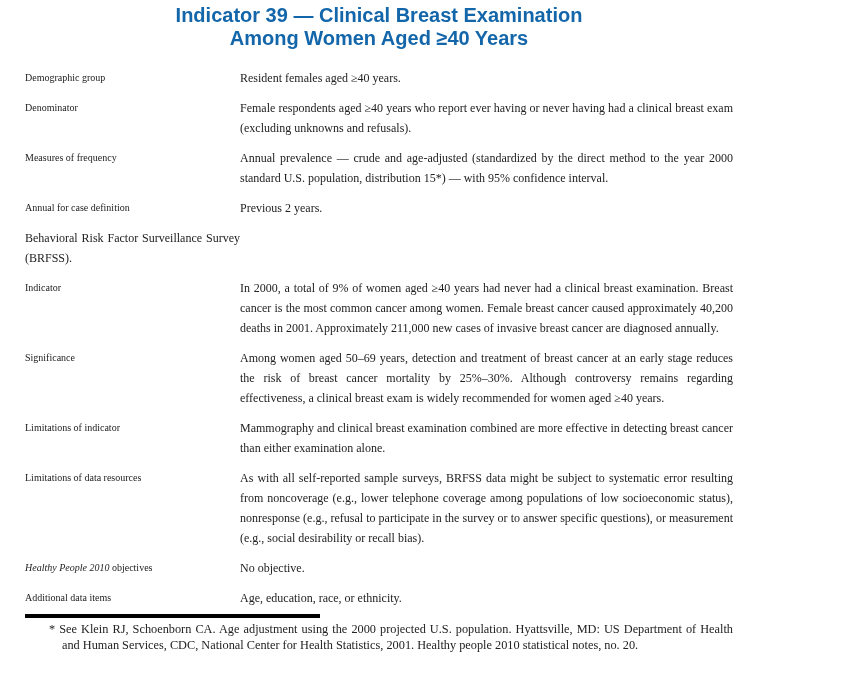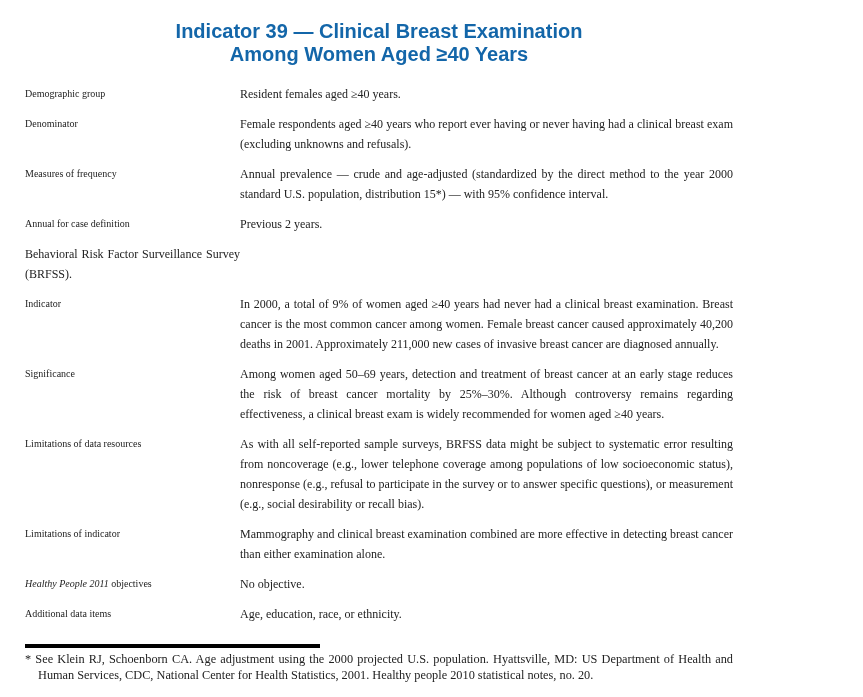--- a/index.html
+++ b/index.html
@@ -1,42 +1,42 @@
 <!DOCTYPE html>
 <html><head>
 <meta charset="utf-8">
 <style>
   html, body { margin: 0; padding: 0; background: #ffffff; }
   .page {
     position: relative;
     width: 758px;
     height: 697px;
     box-sizing: border-box;
-    padding: 20px 25px 0 25px;
+    padding: 4px 25px 0 25px;
     background: #ffffff;
     font-family: "Liberation Serif", serif;
     color: #222222;
     overflow: hidden;
   }
   .title {
     text-align: center;
     color: #1366a9;
     font-family: "Liberation Sans", sans-serif;
     font-weight: bold;
     font-size: 20px;
     line-height: 23px;
     margin: 0 0 18px 0;
   }
   .rows { }
   .row {
     display: grid;
     grid-template-columns: 215px 1fr;
     margin-bottom: 10px;
   }
-  .row:last-child { margin-bottom: 20px; }
+  .row:last-child { margin-bottom: 6px; }
   .label {
     font-size: 10px;
     line-height: 20px;
     padding-right: 10px;
   }
   .value {
     font-size: 12px;
     line-height: 20px;
     text-align: justify;
   }
@@ -46,20 +46,21 @@
     height: 4px;
     background: #000000;
     margin: 0 0 4px 0;
   }
   .footnote {
     font-size: 12.3px;
     line-height: 15.5px;
     text-align: justify;
     padding-left: 13px;
     text-indent: -13px;
+    margin-left: 24px;
   }
 </style>
 </head>
 <body>
 
 <div class="page">
 
   <h1 class="title">
     <span style="display:block">Indicator 39 — Clinical Breast Examination</span>
     <span style="display:block">Among Women Aged ≥40 Years</span>
@@ -96,31 +97,31 @@
       <div class="label">Indicator</div>
       <div class="value">In 2000, a total of 9% of women aged ≥40 years had never had a clinical breast examination. Breast cancer is the most common cancer among women. Female breast cancer caused approximately 40,200 deaths in 2001. Approximately 211,000 new cases of invasive breast cancer are diagnosed annually.</div>
     </div>
 
     <div class="row">
       <div class="label">Significance</div>
       <div class="value">Among women aged 50–69 years, detection and treatment of breast cancer at an early stage reduces the risk of breast cancer mortality by 25%–30%. Although controversy remains regarding effectiveness, a clinical breast exam is widely recommended for women aged ≥40 years.</div>
     </div>
 
     <div class="row">
+      <div class="label">Limitations of indicator</div>
+      <div class="value">Mammography and clinical breast examination combined are more effective in detecting breast cancer than either examination alone.</div>
+    </div>
+
+    <div class="row">
       <div class="label">Limitations of data resources</div>
       <div class="value">As with all self-reported sample surveys, BRFSS data might be subject to systematic error resulting from noncoverage (e.g., lower telephone coverage among populations of low socioeconomic status), nonresponse (e.g., refusal to participate in the survey or to answer specific questions), or measurement (e.g., social desirability or recall bias).</div>
     </div>
 
     <div class="row">
-      <div class="label">Limitations of indicator</div>
-      <div class="value">Mammography and clinical breast examination combined are more effective in detecting breast cancer than either examination alone.</div>
-    </div>
-
-    <div class="row">
-      <div class="label"><span class="italic">Healthy People 2011</span><span> objectives</span></div>
+      <div class="label"><span class="italic">Healthy People 2010</span><span> objectives</span></div>
       <div class="value">No objective.</div>
     </div>
 
     <div class="row">
       <div class="label">Additional data items</div>
       <div class="value">Age, education, race, or ethnicity.</div>
     </div>
 
   </div>
 

